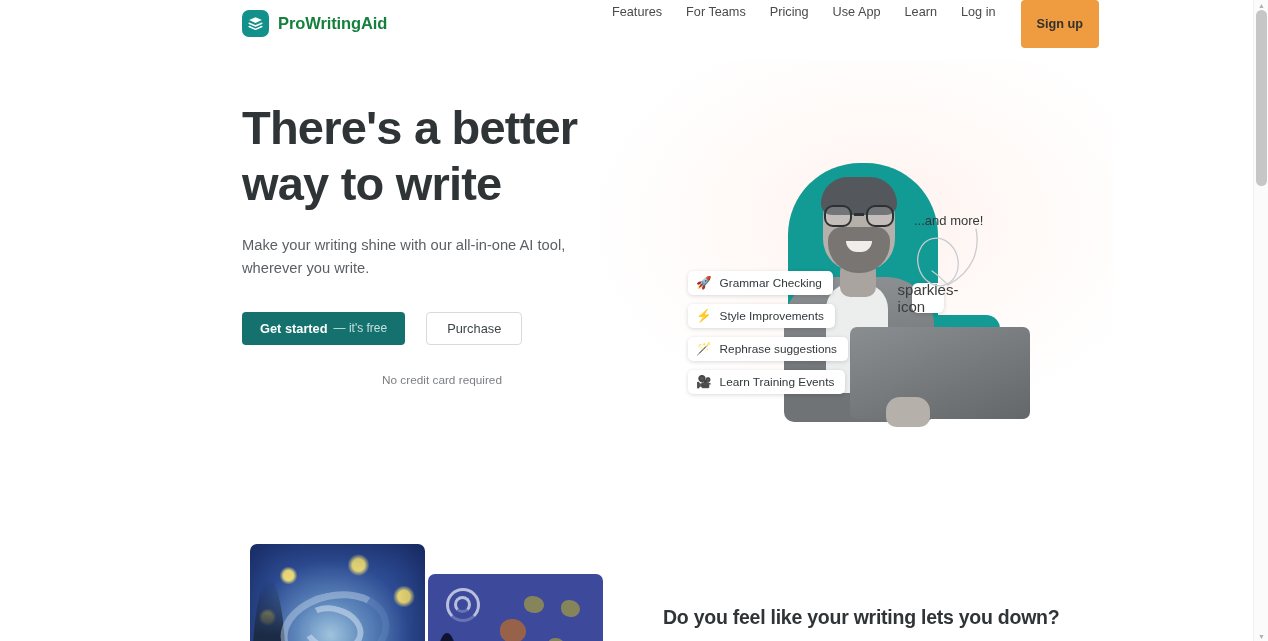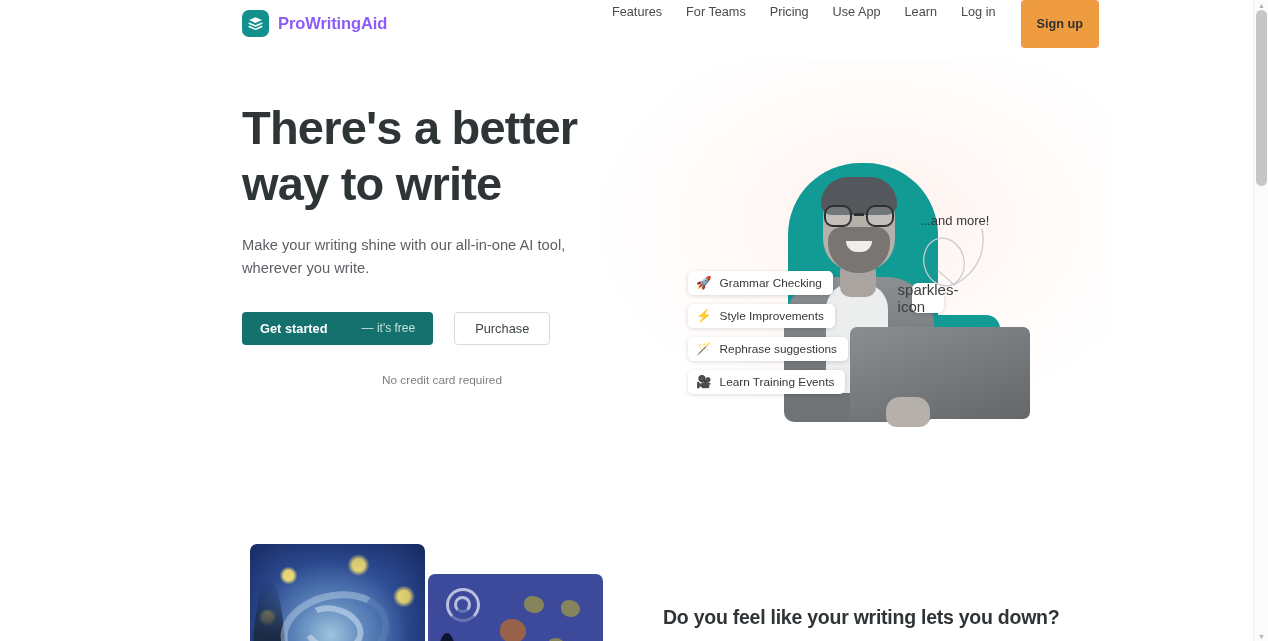--- a/index.html
+++ b/index.html
@@ -65,21 +65,21 @@
     background: #11908c;
     display: flex;
     align-items: center;
     justify-content: center;
     flex: none;
   }
 
   .brand-name {
     font-size: 16.5px;
     font-weight: bold;
-    color: #8b5cf6;
+    color: #15803d;
     letter-spacing: -0.1px;
     white-space: nowrap;
   }
 
   nav.main-nav {
     position: absolute;
     left: 600px;
     top: 0;
     height: 48px;
     display: flex;
@@ -155,21 +155,21 @@
     padding: 0 18px;
     height: 33px;
     display: inline-flex;
     align-items: center;
     gap: 6px;
     cursor: pointer;
     font-family: "Liberation Sans", sans-serif;
     white-space: nowrap;
   }
   .btn-primary .lab { font-size: 12.8px; font-weight: bold; }
-  .btn-primary .sublab { font-size: 12px; color: #c6e0df; font-weight: normal; margin-left: 28px; }
+  .btn-primary .sublab { font-size: 12px; color: #c6e0df; font-weight: normal; }
 
   .btn-secondary {
     background: #ffffff;
     color: #3d4548;
     border: 1px solid #d6dcdd;
     border-radius: 4px;
     padding: 4px 20px;
     height: 33px;
     display: inline-flex;
     align-items: center;
@@ -347,21 +347,21 @@
     font-size: 11.8px;
     color: #33383b;
     white-space: nowrap;
     align-self: flex-start;
   }
   .chip .emoji { font-size: 12.5px; line-height: 1; }
 
   
   .and-more {
     position: absolute;
-    left: 260px;
+    left: 254px;
     top: 68px;
     z-index: 8;
   }
   .and-more .label {
     font-size: 13px;
     color: #33383b;
     white-space: nowrap;
   }
   .and-more svg { position: absolute; left: -12px; top: 16px; }
 

